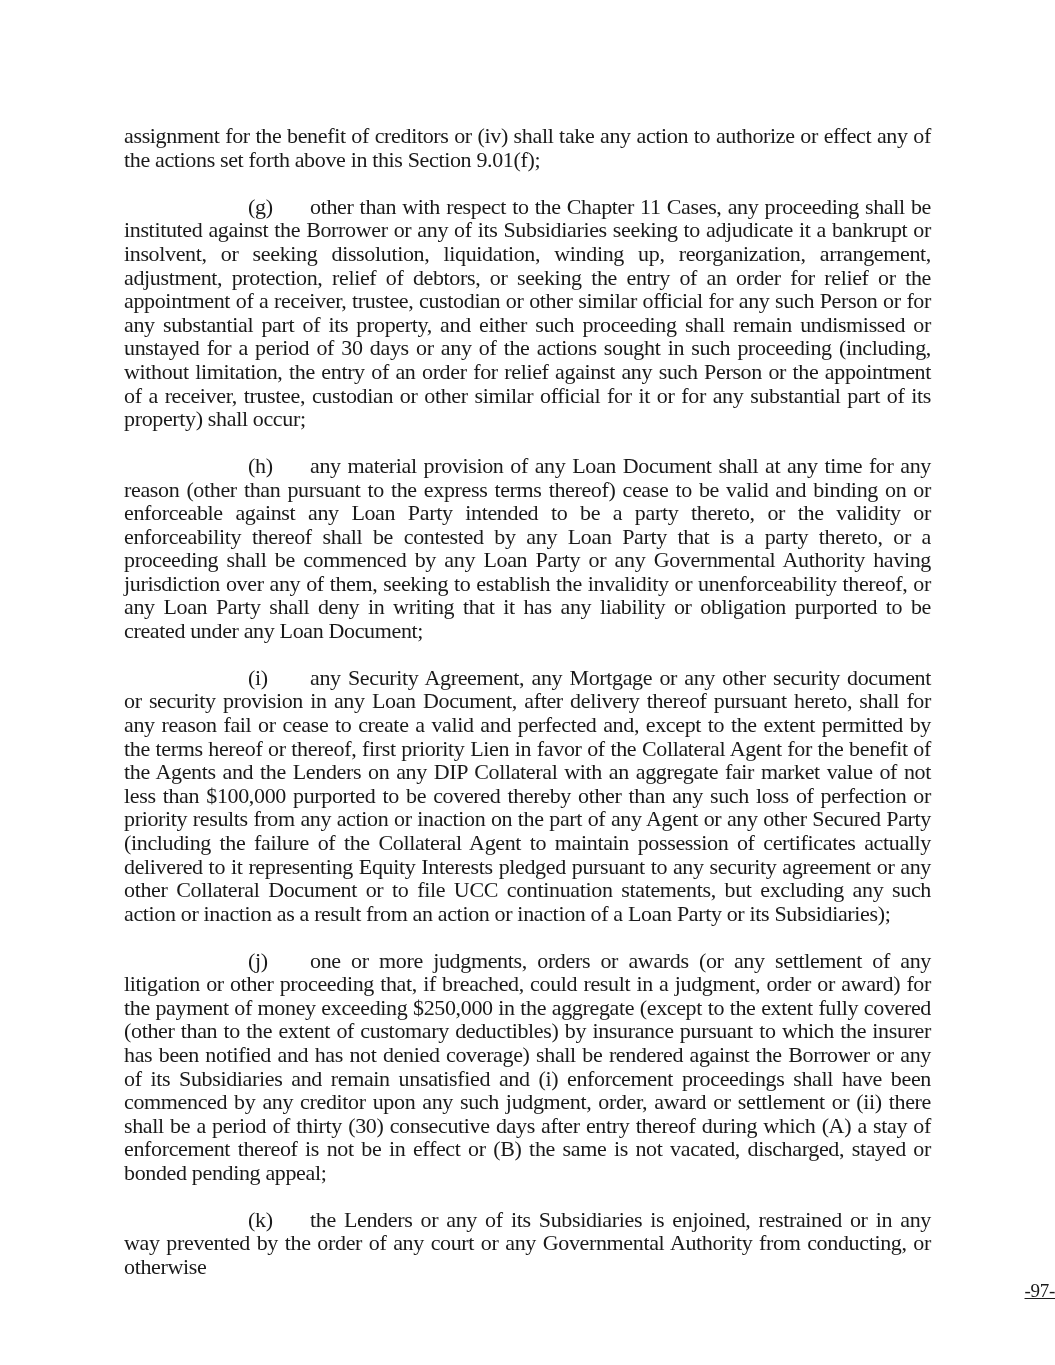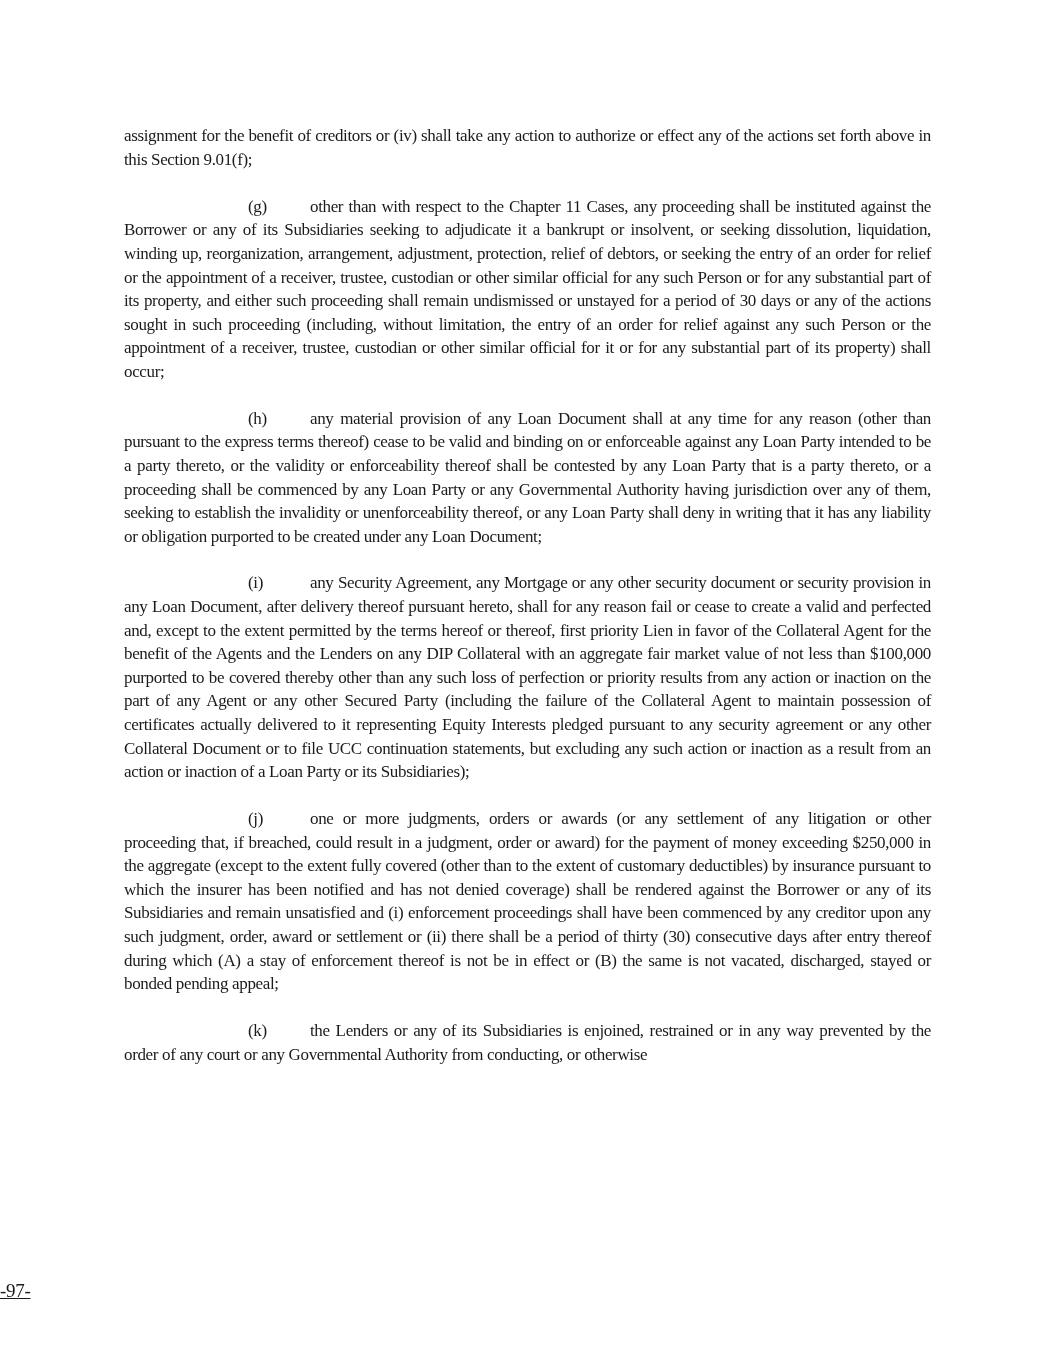--- a/index.html
+++ b/index.html
@@ -15,41 +15,41 @@
       color: #1a1a1a;
       font-family: "Liberation Serif", "DejaVu Serif", serif;
     }
     .page {
       position: absolute;
       left: 124px;
       top: 124px;
       width: 807px;
     }
     .para {
-      font-size: 17px;
+      font-size: 22px;
       line-height: 23.6px;
       text-align: justify;
       margin: 0 0 23.2px 0;
       letter-spacing: -0.35px;
       word-spacing: 0px;
     }
     .para.first {
       margin-bottom: 23.6px;
     }
     .label {
       display: inline-block;
       margin-left: 124px;
       width: 62px;
     }
     .page-number {
       position: absolute;
       top: 1280px;
       left: 0;
       width: 1055px;
-      text-align: left;
+      text-align: right;
       font-size: 19px;
       letter-spacing: -0.3px;
       text-decoration: underline;
     }
   </style>
 </head>
 <body>
 
 <div class="page">
   <p class="para first">assignment for the benefit of creditors or (iv) shall take any action to authorize or effect any of the actions set forth above in this Section 9.01(f);</p>

